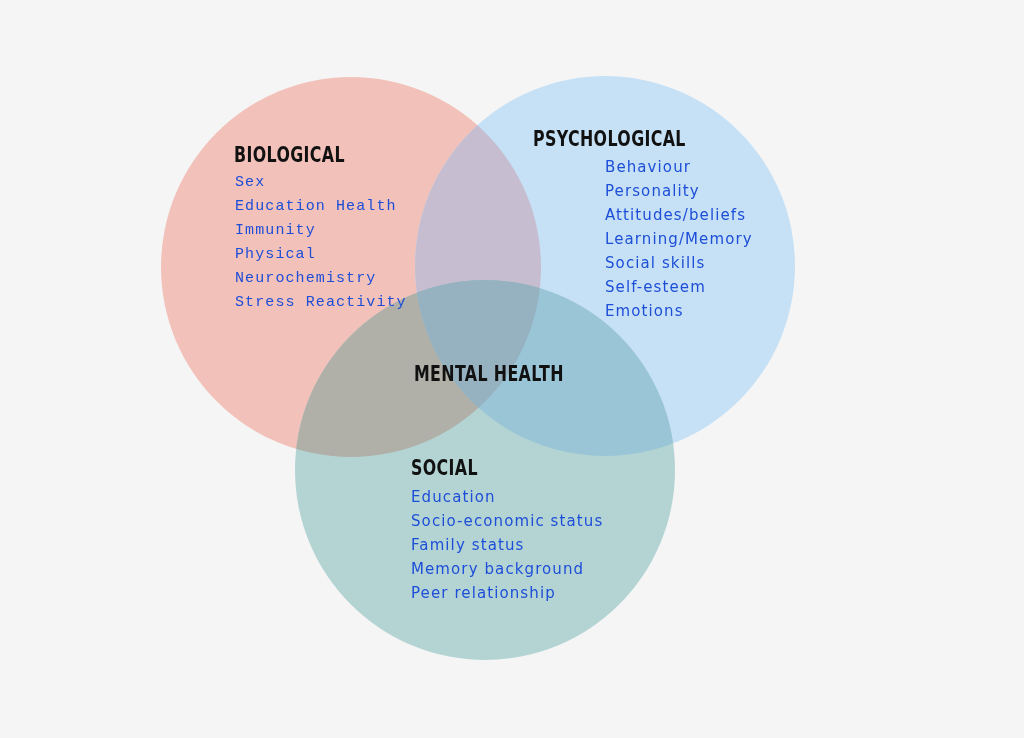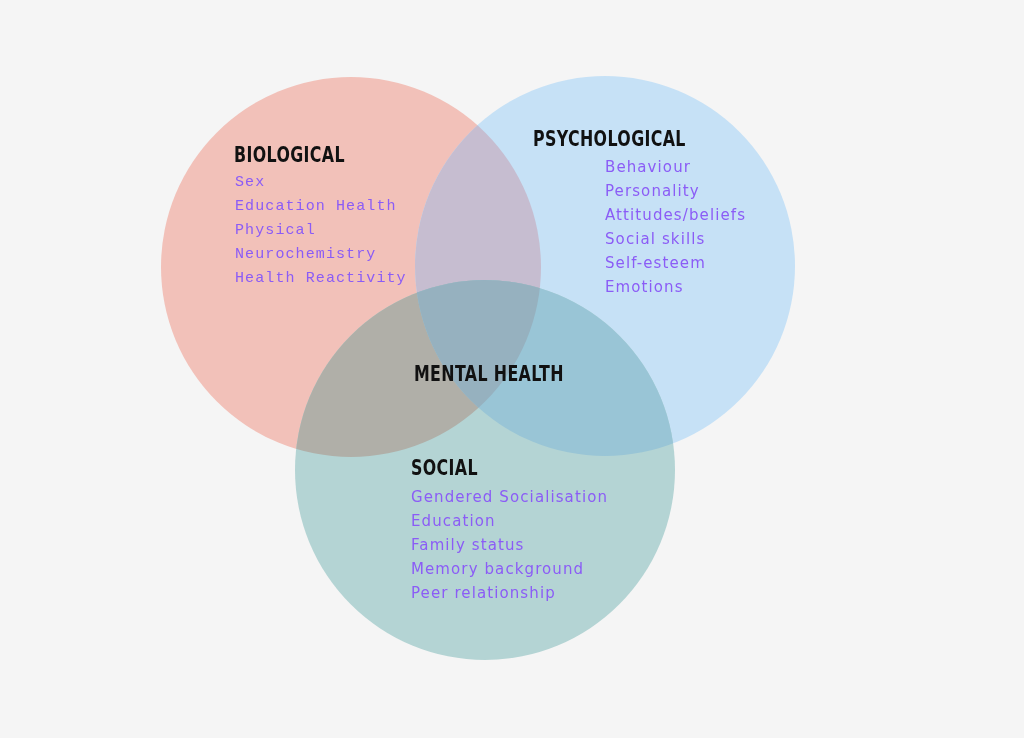--- a/index.html
+++ b/index.html
@@ -4,21 +4,21 @@
 <style>
   html, body { margin: 0; padding: 0; }
   body { width: 1024px; height: 738px; background: #f5f5f5; position: relative; overflow: hidden; }
   svg.venn { position: absolute; left: 0; top: 0; }
   .title {
     position: absolute; font-family: "DejaVu Sans", sans-serif; font-weight: bold;
     color: #111; font-size: 22px; letter-spacing: 0.5px; transform: scaleX(0.72);
     transform-origin: left top; white-space: nowrap; line-height: 26px;
   }
   .list { position: absolute; list-style: none; margin: 0; padding: 0;
-    font-family: "DejaVu Sans", sans-serif; font-size: 15px; color: #8b5cf6;
+    font-family: "DejaVu Sans", sans-serif; font-size: 15px; color: #1d4ed8;
     letter-spacing: 1.1px; }
   .list li { height: 24px; line-height: 24px; white-space: nowrap; }
 </style>
 </head>
 <body>
 
 <svg class="venn" width="1024" height="738" viewBox="0 0 1024 738">
   <defs>
     <clipPath id="cBio">
         <circle cx="351" cy="267" r="190"></circle>
@@ -44,37 +44,39 @@
     <g clip-path="url(#cPsy)">
       <circle cx="485" cy="470" r="190" fill="#96b1bf"></circle>
     </g>
   </g>
 </svg>
 
 <div class="title" style="left:234px; top:142px;">BIOLOGICAL</div>
 <ul class="list" style="left:235px; top:171px;font-family:Liberation Mono, monospace;">
   <li>Sex</li>
   <li>Education Health</li>
+  <li>Immunity</li>
   <li>Physical</li>
   <li>Neurochemistry</li>
-  <li>Health Reactivity</li>
+  <li>Stress Reactivity</li>
 </ul>
 
 <div class="title" style="left:533px; top:126px;">PSYCHOLOGICAL</div>
 <ul class="list" style="left:605px; top:155px;">
   <li>Behaviour</li>
   <li>Personality</li>
   <li>Attitudes/beliefs</li>
+  <li>Learning/Memory</li>
   <li>Social skills</li>
   <li>Self-esteem</li>
   <li>Emotions</li>
 </ul>
 
 <div class="title" style="left:414px; top:361px;">MENTAL HEALTH</div>
 
 <div class="title" style="left:411px; top:455px;">SOCIAL</div>
 <ul class="list" style="left:411px; top:485px;">
-  <li>Gendered Socialisation</li>
   <li>Education</li>
+  <li>Socio-economic status</li>
   <li>Family status</li>
   <li>Memory background</li>
   <li>Peer relationship</li>
 </ul>
 
 </body></html>

